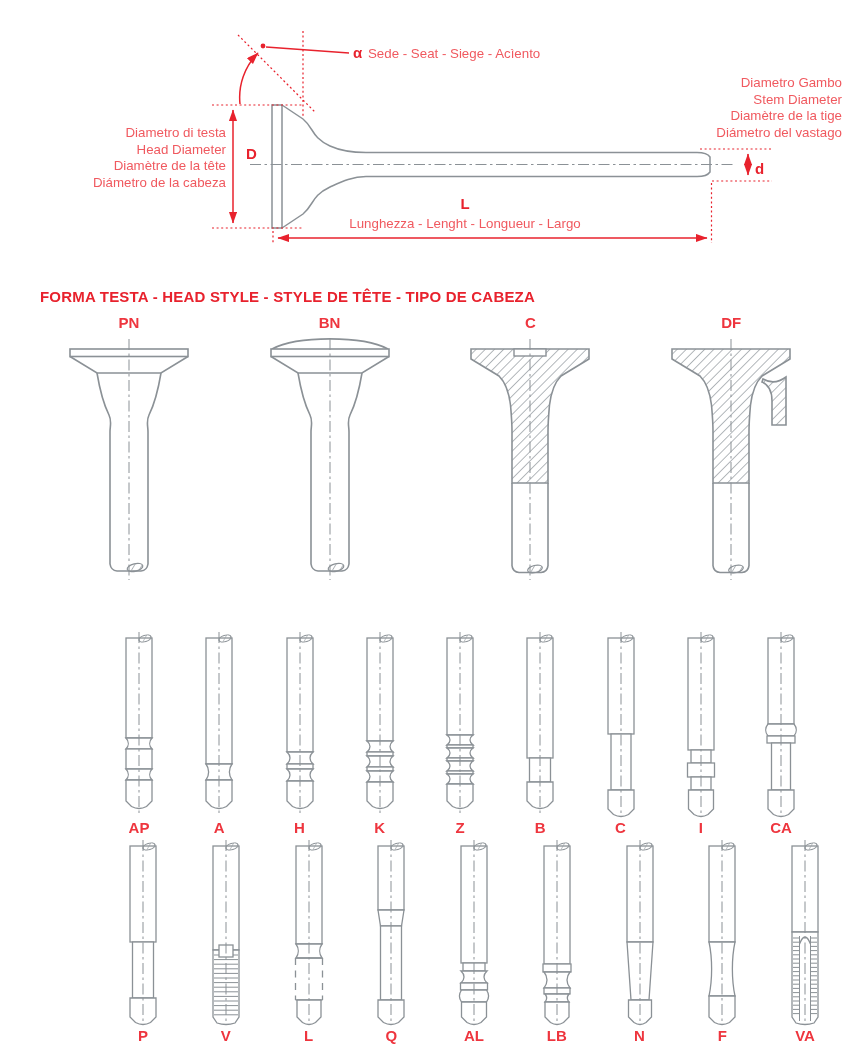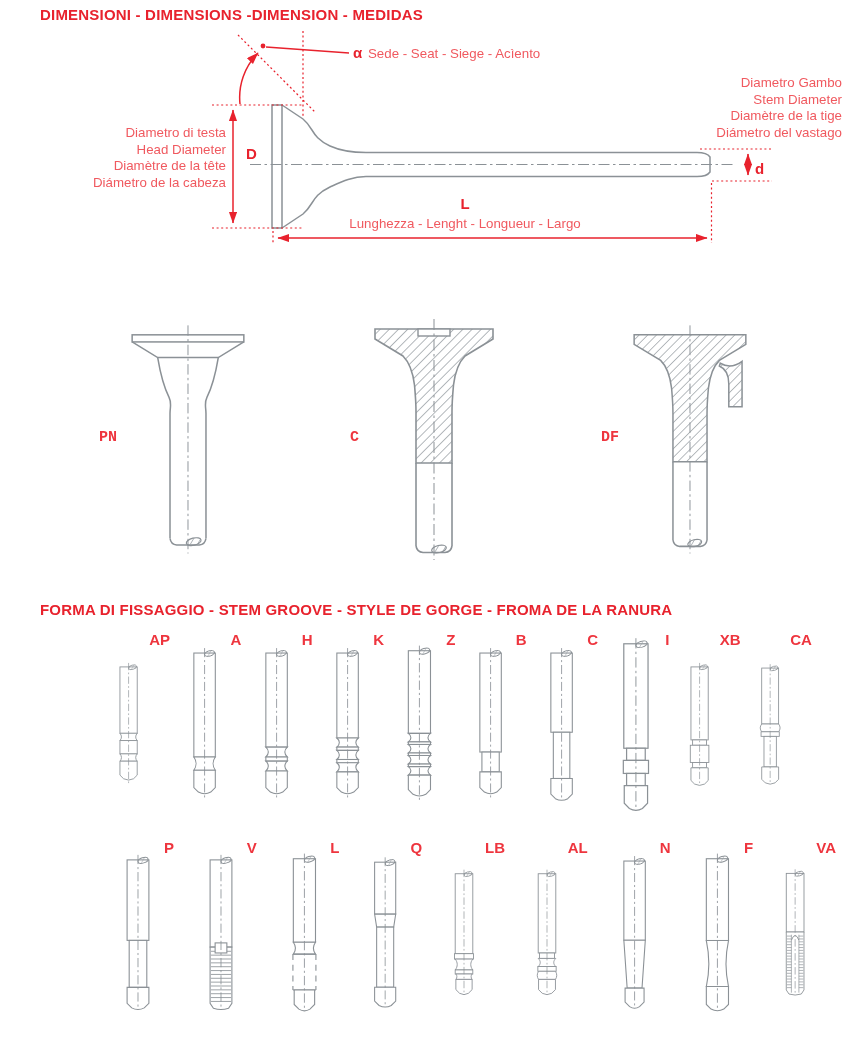--- a/index.html
+++ b/index.html
@@ -9,40 +9,39 @@
     --gray:#8b9196;
     --hatch:#9aa0a5;
   }
   html,body{margin:0;padding:0;background:#ffffff;}
   .page{position:relative;width:860px;height:1051px;background:#fff;overflow:hidden;
         font-family:"Liberation Sans", sans-serif;}
   .sec-title{position:absolute;left:40px;font-size:15px;font-weight:700;color:var(--accent);
              letter-spacing:.2px;white-space:nowrap;}
   #dim-wrap{position:absolute;left:0;top:25px;width:860px;height:235px;}
   #head-row{position:absolute;top:313px;left:8px;right:8px;display:flex;justify-content:space-evenly;}
-  .head-col{display:flex;flex-direction:row;align-items:center;width:160px;font-family:Liberation Mono, monospace;}
+  .head-col{display:flex;flex-direction:column;align-items:center;width:160px;}
   #stem-row-1{position:absolute;top:630px;left:108px;width:704px;display:flex;justify-content:space-between;}
   #stem-row-2{position:absolute;top:838px;left:112px;width:724px;display:flex;justify-content:space-between;}
-  .stem-col{display:flex;width:62px;}
+  .stem-col{display:flex;flex-direction:column;align-items:center;width:62px;}
   .fig-label{font-size:15px;font-weight:700;color:var(--codered);text-align:center;line-height:20px;}
   
   .gln{stroke:var(--gray);stroke-width:1.5;fill:none;}
   .cl {stroke:var(--gray);stroke-width:1;stroke-dasharray:11 3.5 2.5 3.5;fill:none;}
   .rln{stroke:var(--accent);stroke-width:1.5;fill:none;}
   .rdot{stroke:var(--accent);stroke-width:1.2;stroke-dasharray:2 2.6;fill:none;}
   text.rl{fill:var(--labelred);font-size:13.3px;font-family:"Liberation Sans",sans-serif;}
   text.rb{fill:var(--accent);font-size:15px;font-weight:700;font-family:"Liberation Sans",sans-serif;}
   .rfill{fill:var(--accent);stroke:none;}
 </style>
 </head>
 <body>
 
 <div class="page">
 
-  <div class="sec-title" style="top:6px">DIMENSIONI - DIMENSIONS -DIMENSION - MEDIDAS</div>
 
   <div id="dim-wrap">
     <svg width="860" height="235" viewBox="0 0 860 235">
       <defs>
         <marker id="arr" markerWidth="9" markerHeight="7" refX="7.6" refY="2.8" orient="auto-start-reverse">
           <path d="M0,0 L8,2.8 L0,5.6 Z" class="rfill"></path>
         </marker>
       </defs>
 
       <rect x="272" y="80" width="10" height="123" class="gln"></rect>
@@ -79,39 +78,58 @@
       <text x="755" y="149" class="rb">d</text>
 
       <line x1="711.5" y1="158" x2="711.5" y2="218" class="rdot"></line>
       <line x1="273" y1="206" x2="273" y2="218" class="rdot"></line>
       <line x1="278" y1="213" x2="707" y2="213" class="rln" marker-start="url(#arr)" marker-end="url(#arr)"></line>
       <text x="465" y="184" text-anchor="middle" class="rb">L</text>
       <text x="465" y="202.5" text-anchor="middle" class="rl">Lunghezza - Lenght - Longueur - Largo</text>
     </svg>
   </div>
 
+  <div class="sec-title" style="top:288px">FORMA TESTA - HEAD STYLE - STYLE DE TÊTE - TIPO DE CABEZA</div>
   <div id="head-row">
       <div class="head-col">
         <div class="fig-label">PN</div>
         <svg width="150" height="250" viewBox="0 0 150 250">
           <defs>
             <pattern id="hp0" width="6.5" height="6.5" patternUnits="userSpaceOnUse" patternTransform="rotate(45)">
     <line x1="0" y1="0" x2="0" y2="6.5" stroke="var(--hatch)" stroke-width="1.5"></line>
             </pattern>
           </defs>
           <rect x="16" y="16" width="118" height="7.5" fill="#fff" stroke="var(--gray)" stroke-width="1.6"></rect>
       <path d="M16,23.5 L43,40 L107,40 L134,23.5" stroke="var(--gray)" stroke-width="1.6" fill="none"></path>
           <path d="M43,40 C46,58 49,70 55,82 C58,88 56,93 56,99 L56,231" stroke="var(--gray)" stroke-width="1.6" fill="none"></path>
      <path d="M107,40 C104,58 101,70 95,82 C92,88 94,93 94,99 L94,231" stroke="var(--gray)" stroke-width="1.6" fill="none"></path>
      <path d="M56,231 Q57,237.5 63,238 L87,238 Q93,237.5 94,231" stroke="var(--gray)" stroke-width="1.6" fill="none"></path>
      <ellipse cx="81" cy="234.5" rx="8" ry="3.8" transform="rotate(-14 81 234.5)" fill="url(#hp0)" stroke="var(--gray)" stroke-width="1.2"></ellipse>
           <line x1="75" y1="6" x2="75" y2="247" class="cl"></line>
         </svg>
       </div>
       <div class="head-col">
+        <div class="fig-label">BN</div>
+        <svg width="150" height="250" viewBox="0 0 150 250">
+          <defs>
+            <pattern id="hp1" width="6.5" height="6.5" patternUnits="userSpaceOnUse" patternTransform="rotate(45)">
+    <line x1="0" y1="0" x2="0" y2="6.5" stroke="var(--hatch)" stroke-width="1.5"></line>
+            </pattern>
+          </defs>
+          <path d="M17,16 C42,2.5 108,2.5 133,16" stroke="var(--gray)" stroke-width="1.6" fill="none"></path>
+          <rect x="16" y="16" width="118" height="7.5" fill="#fff" stroke="var(--gray)" stroke-width="1.6"></rect>
+      <path d="M16,23.5 L43,40 L107,40 L134,23.5" stroke="var(--gray)" stroke-width="1.6" fill="none"></path>
+          <path d="M43,40 C46,58 49,70 55,82 C58,88 56,93 56,99 L56,231" stroke="var(--gray)" stroke-width="1.6" fill="none"></path>
+     <path d="M107,40 C104,58 101,70 95,82 C92,88 94,93 94,99 L94,231" stroke="var(--gray)" stroke-width="1.6" fill="none"></path>
+     <path d="M56,231 Q57,237.5 63,238 L87,238 Q93,237.5 94,231" stroke="var(--gray)" stroke-width="1.6" fill="none"></path>
+     <ellipse cx="81" cy="234.5" rx="8" ry="3.8" transform="rotate(-14 81 234.5)" fill="url(#hp1)" stroke="var(--gray)" stroke-width="1.2"></ellipse>
+          <line x1="75" y1="6" x2="75" y2="247" class="cl"></line>
+        </svg>
+      </div>
+      <div class="head-col">
         <div class="fig-label">C</div>
         <svg width="150" height="250" viewBox="0 0 150 250">
           <defs>
             <pattern id="hp3" width="6.5" height="6.5" patternUnits="userSpaceOnUse" patternTransform="rotate(45)">
     <line x1="0" y1="0" x2="0" y2="6.5" stroke="var(--hatch)" stroke-width="1.5"></line>
             </pattern>
           </defs>
           <path d="M16,16 L134,16 L134,26 L106,43 C99,50 96,60 94.5,72 C93.8,80 93,88 93,99 L93,150 L57,150 L57,99 C57,88 56.2,80 55.5,72 C54,60 51,50 44,43 L16,26 Z" fill="url(#hp3)" stroke="var(--gray)" stroke-width="1.6"></path>
           <rect x="59" y="16" width="32" height="7" fill="#fff" stroke="var(--gray)" stroke-width="1.4"></rect>
           <path d="M57,150 L57,233" stroke="var(--gray)" stroke-width="1.6" fill="none"></path>
@@ -133,21 +151,20 @@
           <path d="M107,46 C114,50 122,50 130,44 L130,92 L116,92 L116,68 C116,58 113,52 106,49 Z" fill="url(#hp4)" stroke="var(--gray)" stroke-width="1.6"></path>
           <path d="M57,150 L57,233" stroke="var(--gray)" stroke-width="1.6" fill="none"></path>
           <path d="M93,150 L93,233" stroke="var(--gray)" stroke-width="1.6" fill="none"></path>
      <path d="M57,233 Q58,239 64,239.5 L86,239.5 Q92,239 93,233" stroke="var(--gray)" stroke-width="1.6" fill="none"></path>
      <ellipse cx="80" cy="236" rx="7.5" ry="3.6" transform="rotate(-14 80 236)" fill="url(#hp4)" stroke="var(--gray)" stroke-width="1.2"></ellipse>
           <line x1="75" y1="6" x2="75" y2="247" class="cl"></line>
         </svg>
       </div>
     </div>
 
-  <div class="sec-title" style="top:601px">FORMA DI FISSAGGIO - STEM GROOVE - STYLE DE GORGE - FROMA DE LA RANURA</div>
   <div id="stem-row-1">
       <div class="stem-col">
         <svg width="62" height="188" viewBox="0 0 62 188">
           <defs>
             <pattern id="sp_row1_0" width="4.5" height="4.5" patternUnits="userSpaceOnUse" patternTransform="rotate(45)">
     <line x1="0" y1="0" x2="0" y2="4.5" stroke="var(--hatch)" stroke-width="1.2"></line>
             </pattern>
           </defs>
           <rect x="18" y="8" width="26" height="100" fill="#fff" stroke="var(--gray)" stroke-width="1.3"></rect>
           <path d="M18,108 H44 C41,111.3 41,115.7 44,119 H18 C21,115.7 21,111.3 18,108 Z" fill="#fff" stroke="var(--gray)" stroke-width="1.3"></path>
@@ -270,37 +287,20 @@
           </defs>
           <rect x="18" y="8" width="26" height="112" fill="#fff" stroke="var(--gray)" stroke-width="1.3"></rect>
           <rect x="21" y="120" width="20" height="13" fill="#fff" stroke="var(--gray)" stroke-width="1.3"></rect>
           <rect x="17.5" y="133" width="27" height="14" fill="#fff" stroke="var(--gray)" stroke-width="1.3"></rect>
           <rect x="21" y="147" width="20" height="13" fill="#fff" stroke="var(--gray)" stroke-width="1.3"></rect>
           <path d="M18.5,160 H43.5 V179 L38,184.5 Q31,188.5 24,184.5 L18.5,179 Z" fill="#fff" stroke="var(--gray)" stroke-width="1.3"></path>
           <line x1="31" y1="2" x2="31" y2="186" class="cl"></line>
           <ellipse cx="37" cy="8.5" rx="6.3" ry="3.2" transform="rotate(-16 37 8.5)" fill="url(#sp_row1_7)" stroke="var(--gray)" stroke-width="1.1"></ellipse>
         </svg>
         <div class="fig-label">I</div>
-      </div>
-      <div class="stem-col">
-        <svg width="62" height="188" viewBox="0 0 62 188">
-          <defs>
-            <pattern id="sp_row1_8" width="4.5" height="4.5" patternUnits="userSpaceOnUse" patternTransform="rotate(45)">
-    <line x1="0" y1="0" x2="0" y2="4.5" stroke="var(--hatch)" stroke-width="1.2"></line>
-            </pattern>
-          </defs>
-          <rect x="18" y="8" width="26" height="110" fill="#fff" stroke="var(--gray)" stroke-width="1.3"></rect>
-          <rect x="20.5" y="118" width="21" height="8" fill="#fff" stroke="var(--gray)" stroke-width="1.3"></rect>
-          <rect x="17" y="126" width="28" height="26" fill="#fff" stroke="var(--gray)" stroke-width="1.3"></rect>
-          <rect x="20.5" y="152" width="21" height="8" fill="#fff" stroke="var(--gray)" stroke-width="1.3"></rect>
-          <path d="M18,160 H44 V179 L38.5,184.5 Q31,188.5 23.5,184.5 L18,179 Z" fill="#fff" stroke="var(--gray)" stroke-width="1.3"></path>
-          <line x1="31" y1="2" x2="31" y2="186" class="cl"></line>
-          <ellipse cx="37" cy="8.5" rx="6.3" ry="3.2" transform="rotate(-16 37 8.5)" fill="url(#sp_row1_8)" stroke="var(--gray)" stroke-width="1.1"></ellipse>
-        </svg>
-        <div class="fig-label">XB</div>
       </div>
       <div class="stem-col">
         <svg width="62" height="188" viewBox="0 0 62 188">
           <defs>
             <pattern id="sp_row1_9" width="4.5" height="4.5" patternUnits="userSpaceOnUse" patternTransform="rotate(45)">
     <line x1="0" y1="0" x2="0" y2="4.5" stroke="var(--hatch)" stroke-width="1.2"></line>
             </pattern>
           </defs>
           <rect x="18" y="8" width="26" height="86" fill="#fff" stroke="var(--gray)" stroke-width="1.3"></rect>
           <path d="M18,94 H44 C47,97.6 47,102.4 44,106 H18 C15,102.4 15,97.6 18,94 Z" fill="#fff" stroke="var(--gray)" stroke-width="1.3"></path>
@@ -389,52 +389,52 @@
           <rect x="20.5" y="88" width="21" height="74" fill="#fff" stroke="var(--gray)" stroke-width="1.3"></rect>
           <path d="M18,162 H44 V179 L38.5,184.5 Q31,188.5 23.5,184.5 L18,179 Z" fill="#fff" stroke="var(--gray)" stroke-width="1.3"></path>
           <line x1="31" y1="2" x2="31" y2="186" class="cl"></line>
           <ellipse cx="37" cy="8.5" rx="6.3" ry="3.2" transform="rotate(-16 37 8.5)" fill="url(#sp_row2_3)" stroke="var(--gray)" stroke-width="1.1"></ellipse>
         </svg>
         <div class="fig-label">Q</div>
       </div>
       <div class="stem-col">
         <svg width="62" height="188" viewBox="0 0 62 188">
           <defs>
+            <pattern id="sp_row2_4" width="4.5" height="4.5" patternUnits="userSpaceOnUse" patternTransform="rotate(45)">
+    <line x1="0" y1="0" x2="0" y2="4.5" stroke="var(--hatch)" stroke-width="1.2"></line>
+            </pattern>
+          </defs>
+          <rect x="18" y="8" width="26" height="117" fill="#fff" stroke="var(--gray)" stroke-width="1.3"></rect>
+          <rect x="20" y="125" width="22" height="8" fill="#fff" stroke="var(--gray)" stroke-width="1.3"></rect>
+          <path d="M18,133 H44 C40,136.6 40,141.4 44,145 H18 C22,141.4 22,136.6 18,133 Z" fill="#fff" stroke="var(--gray)" stroke-width="1.3"></path>
+          <rect x="17.5" y="145" width="27" height="7" fill="#fff" stroke="var(--gray)" stroke-width="1.3"></rect>
+          <path d="M18.5,152 H43.5 C46,155.6 46,160.4 43.5,164 H18.5 C16,160.4 16,155.6 18.5,152 Z" fill="#fff" stroke="var(--gray)" stroke-width="1.3"></path>
+          <path d="M18.5,164 H43.5 V179 L38,184.5 Q31,188.5 24,184.5 L18.5,179 Z" fill="#fff" stroke="var(--gray)" stroke-width="1.3"></path>
+          <line x1="31" y1="2" x2="31" y2="186" class="cl"></line>
+          <ellipse cx="37" cy="8.5" rx="6.3" ry="3.2" transform="rotate(-16 37 8.5)" fill="url(#sp_row2_4)" stroke="var(--gray)" stroke-width="1.1"></ellipse>
+        </svg>
+        <div class="fig-label">AL</div>
+      </div>
+      <div class="stem-col">
+        <svg width="62" height="188" viewBox="0 0 62 188">
+          <defs>
             <pattern id="sp_row2_5" width="4.5" height="4.5" patternUnits="userSpaceOnUse" patternTransform="rotate(45)">
     <line x1="0" y1="0" x2="0" y2="4.5" stroke="var(--hatch)" stroke-width="1.2"></line>
             </pattern>
           </defs>
           <rect x="18" y="8" width="26" height="118" fill="#fff" stroke="var(--gray)" stroke-width="1.3"></rect>
           <rect x="17" y="126" width="28" height="8" fill="#fff" stroke="var(--gray)" stroke-width="1.3"></rect>
           <path d="M18,134 H44 C40,138.8 40,145.2 44,150 H18 C22,145.2 22,138.8 18,134 Z" fill="#fff" stroke="var(--gray)" stroke-width="1.3"></path>
           <rect x="18" y="150" width="26" height="6" fill="#fff" stroke="var(--gray)" stroke-width="1.3"></rect>
           <path d="M19,156 H43 C41,158.4 41,161.6 43,164 H19 C21,161.6 21,158.4 19,156 Z" fill="#fff" stroke="var(--gray)" stroke-width="1.3"></path>
           <path d="M19,164 H43 V179 L37.5,184.5 Q31,188.5 24.5,184.5 L19,179 Z" fill="#fff" stroke="var(--gray)" stroke-width="1.3"></path>
           <line x1="31" y1="2" x2="31" y2="186" class="cl"></line>
           <ellipse cx="37" cy="8.5" rx="6.3" ry="3.2" transform="rotate(-16 37 8.5)" fill="url(#sp_row2_5)" stroke="var(--gray)" stroke-width="1.1"></ellipse>
         </svg>
         <div class="fig-label">LB</div>
-      </div>
-      <div class="stem-col">
-        <svg width="62" height="188" viewBox="0 0 62 188">
-          <defs>
-            <pattern id="sp_row2_4" width="4.5" height="4.5" patternUnits="userSpaceOnUse" patternTransform="rotate(45)">
-    <line x1="0" y1="0" x2="0" y2="4.5" stroke="var(--hatch)" stroke-width="1.2"></line>
-            </pattern>
-          </defs>
-          <rect x="18" y="8" width="26" height="117" fill="#fff" stroke="var(--gray)" stroke-width="1.3"></rect>
-          <rect x="20" y="125" width="22" height="8" fill="#fff" stroke="var(--gray)" stroke-width="1.3"></rect>
-          <path d="M18,133 H44 C40,136.6 40,141.4 44,145 H18 C22,141.4 22,136.6 18,133 Z" fill="#fff" stroke="var(--gray)" stroke-width="1.3"></path>
-          <rect x="17.5" y="145" width="27" height="7" fill="#fff" stroke="var(--gray)" stroke-width="1.3"></rect>
-          <path d="M18.5,152 H43.5 C46,155.6 46,160.4 43.5,164 H18.5 C16,160.4 16,155.6 18.5,152 Z" fill="#fff" stroke="var(--gray)" stroke-width="1.3"></path>
-          <path d="M18.5,164 H43.5 V179 L38,184.5 Q31,188.5 24,184.5 L18.5,179 Z" fill="#fff" stroke="var(--gray)" stroke-width="1.3"></path>
-          <line x1="31" y1="2" x2="31" y2="186" class="cl"></line>
-          <ellipse cx="37" cy="8.5" rx="6.3" ry="3.2" transform="rotate(-16 37 8.5)" fill="url(#sp_row2_4)" stroke="var(--gray)" stroke-width="1.1"></ellipse>
-        </svg>
-        <div class="fig-label">AL</div>
       </div>
       <div class="stem-col">
         <svg width="62" height="188" viewBox="0 0 62 188">
           <defs>
             <pattern id="sp_row2_6" width="4.5" height="4.5" patternUnits="userSpaceOnUse" patternTransform="rotate(45)">
     <line x1="0" y1="0" x2="0" y2="4.5" stroke="var(--hatch)" stroke-width="1.2"></line>
             </pattern>
           </defs>
           <rect x="18" y="8" width="26" height="96" fill="#fff" stroke="var(--gray)" stroke-width="1.3"></rect>
           <path d="M18,104 H44 L40,162 H22 Z" fill="#fff" stroke="var(--gray)" stroke-width="1.3"></path>

